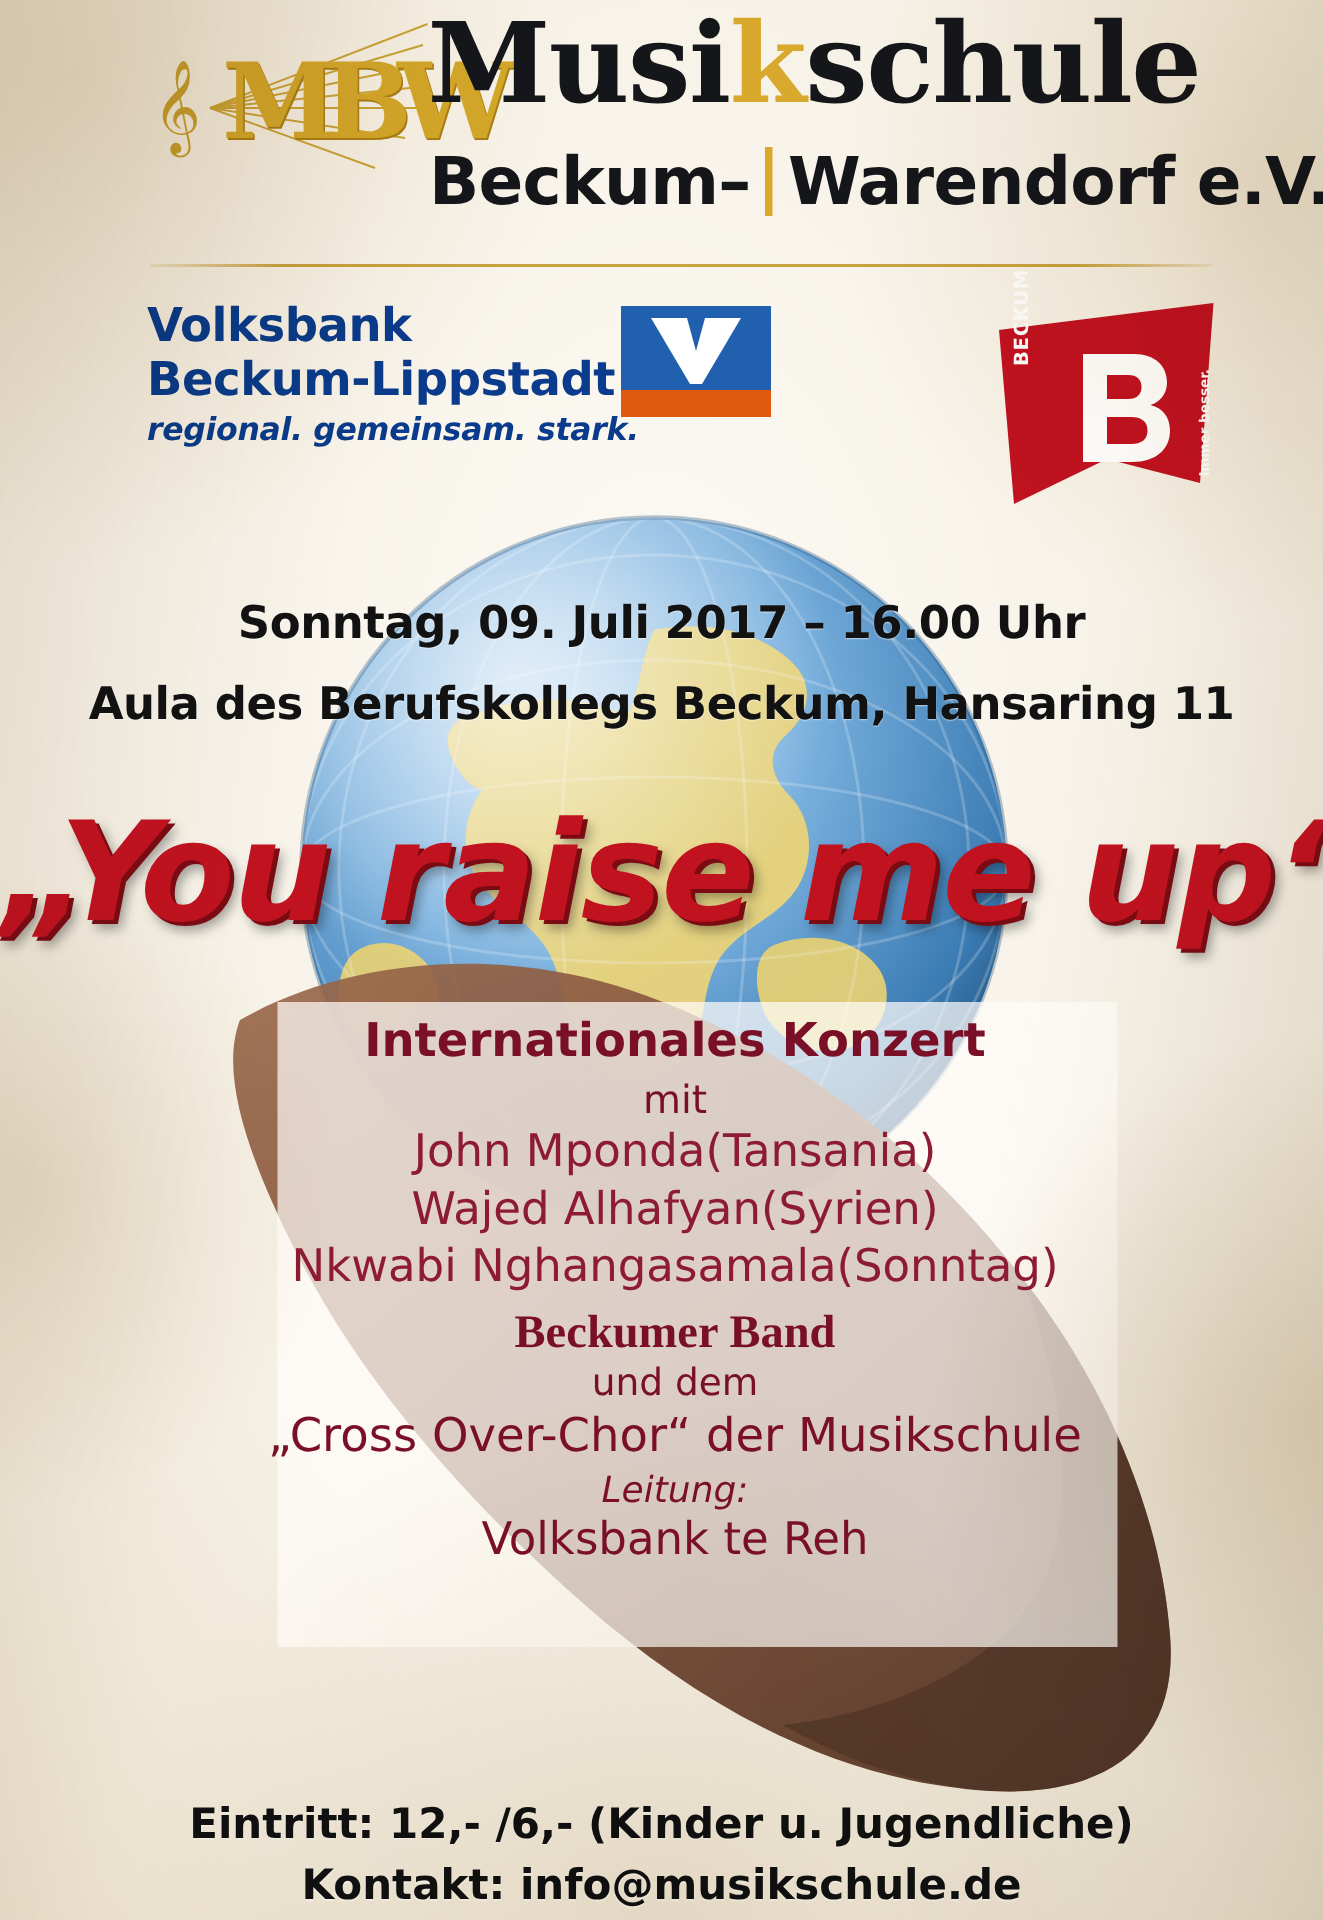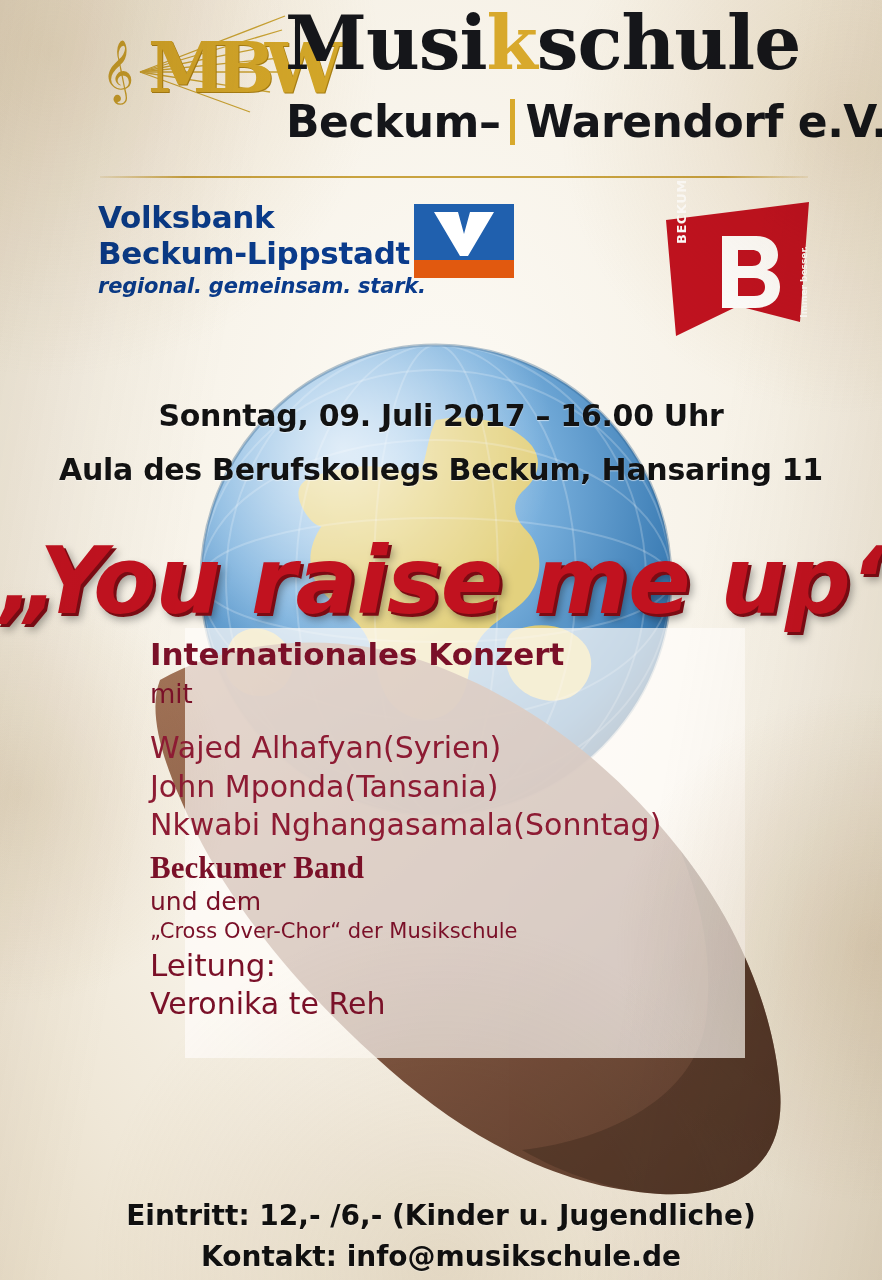--- a/index.html
+++ b/index.html
@@ -214,52 +214,52 @@
     text-shadow:
       3px 3px 0 #7b0b13,
       5px 6px 8px rgba(0,0,0,.35);
     white-space: nowrap;
   }
 
   
   .program {
     position: absolute;
     left: 150px;
-    top: 636px;
+    top: 676px;
     width: 600px;
-    text-align: left;
+    text-align: center;
     color: #7a1028;
     line-height: 1.18;
   }
   .program .pane {
     position: absolute;
     left: 35px; top: -8px;
     width: 560px; height: 430px;
     background: rgba(255,252,250,.72);
     filter: blur(0.4px);
     z-index: 0;
   }
   .program .content { position: relative; z-index: 1; }
   .p-head {
     font-size: 31px;
     font-weight: 700;
     color: #7a1028;
     margin-bottom: 6px;
   }
-  .p-mit { font-size: 26px; color: #7a1028; margin-bottom: 20px; }
+  .p-mit { font-size: 26px; color: #7a1028; margin-bottom: 0; }
   .p-name {
     font-size: 30px;
     color: #8d1b33;
     line-height: 1.28;
   }
   .p-der { font-size: 25px; margin-top: 4px; }
   .p-band { font-size: 31px; font-weight: 700; margin-top: 6px; color: #7a1028; font-family: Liberation Serif, serif; }
   .p-und { font-size: 25px; }
-  .p-chor { font-size: 21px; margin-top: 2px; }
-  .p-leitung { font-size: 31px; margin-top: 4px; }
+  .p-chor { font-size: 31px; margin-top: 2px; }
+  .p-leitung { font-size: 24px; margin-top: 4px; font-style: italic; }
   .p-dirigent { font-size: 30px; margin-top: 2px; }
 
   
   .footer {
     position: absolute;
     left: 0; right: 0;
     top: 1196px;
     text-align: center;
     color: #101010;
     font-weight: 700;
@@ -391,28 +391,28 @@
   <div class="event-line l1">Sonntag, 09. Juli 2017 – 16.00 Uhr</div>
   <div class="event-line l2">Aula des Berufskollegs Beckum, Hansaring 11</div>
 
   <div class="title">„You raise me up“</div>
 
   <div class="program">
     <div class="pane"></div>
     <div class="content">
       <div class="p-head">Internationales Konzert</div>
       <div class="p-mit">mit</div>
+      <div class="p-name">John Mponda(Tansania)</div>
       <div class="p-name">Wajed Alhafyan(Syrien)</div>
-      <div class="p-name">John Mponda(Tansania)</div>
       <div class="p-name">Nkwabi Nghangasamala(Sonntag)</div>
       <div class="p-band">Beckumer Band</div>
       <div class="p-und">und dem</div>
       <div class="p-chor">„Cross Over-Chor“ der Musikschule</div>
       <div class="p-leitung">Leitung:</div>
-      <div class="p-dirigent">Veronika te Reh</div>
+      <div class="p-dirigent">Volksbank te Reh</div>
     </div>
   </div>
 
   <div class="footer">
     <div>Eintritt: 12,- /6,- (Kinder u. Jugendliche)</div>
     <div>Kontakt: info@musikschule.de</div>
   </div>
 
   <div class="paper-grain"></div>
   <div class="paper-shade"></div>

